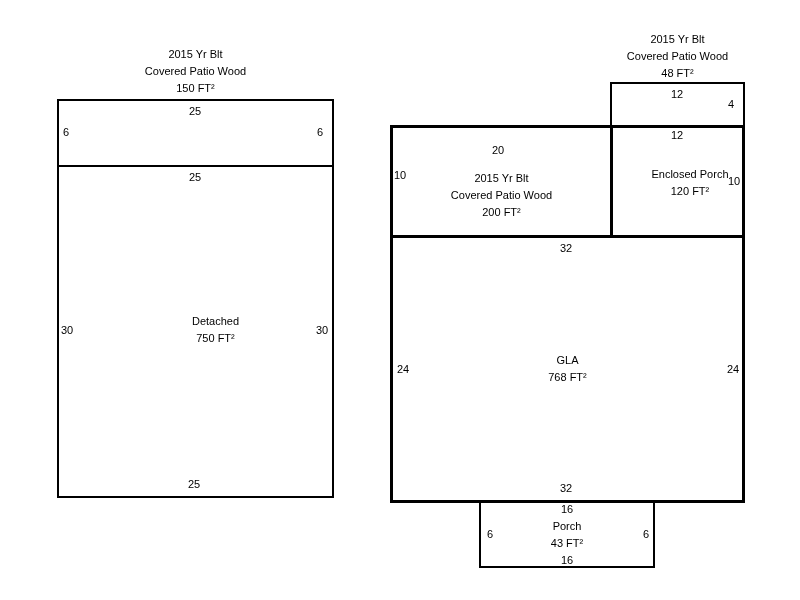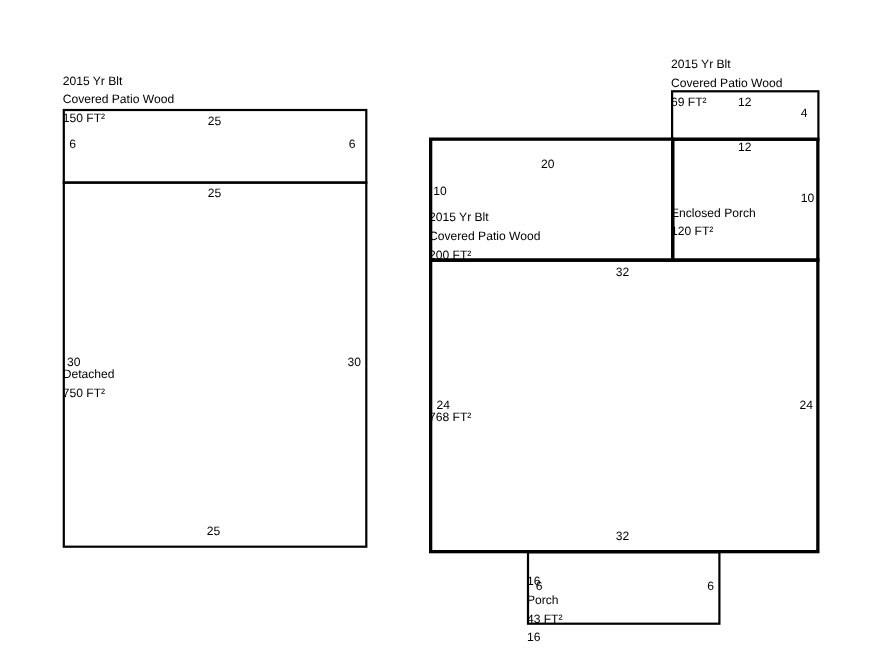--- a/index.html
+++ b/index.html
@@ -14,23 +14,23 @@
   }
   .rect{
     position:absolute;
     box-sizing:border-box;
     border:2px solid #000000;
     background:transparent;
   }
   .rect.thick{border-width:3px;}
   .txtblock{
     position:absolute;
+    text-align:center;
     line-height:17px;
     white-space:nowrap;
-    margin-top:20px;
   }
   .dim{
     position:absolute;
     transform:translate(-50%,-50%);
     white-space:nowrap;
     line-height:11px;
   }
 </style>
 </head>
 <body>
@@ -54,21 +54,21 @@
   <span class="dim" style="left:322px;top:330px;">30</span>
   <span class="dim" style="left:194px;top:484px;">25</span>
   <div class="txtblock" style="left:57px;top:313px;width:317px;">
     <div>Detached</div>
     <div>750 FT²</div>
   </div>
 
   <div class="txtblock" style="left:610px;top:31px;width:135px;">
     <div>2015 Yr Blt</div>
     <div>Covered Patio Wood</div>
-    <div>69 FT²</div>
+    <div>48 FT²</div>
   </div>
 
   <div class="rect" style="left:610px;top:82px;width:135px;height:46px;"></div>
   <span class="dim" style="left:677px;top:94px;">12</span>
   <span class="dim" style="left:731px;top:104px;">4</span>
 
   <div class="rect thick" style="left:390px;top:125px;width:223px;height:113px;"></div>
   <span class="dim" style="left:498px;top:150px;">20</span>
   <span class="dim" style="left:400px;top:175px;">10</span>
   <div class="txtblock" style="left:390px;top:170px;width:223px;">
@@ -84,20 +84,21 @@
     <div>Enclosed Porch</div>
     <div>120 FT²</div>
   </div>
 
   <div class="rect thick" style="left:390px;top:235px;width:355px;height:268px;"></div>
   <span class="dim" style="left:566px;top:248px;">32</span>
   <span class="dim" style="left:403px;top:369px;">24</span>
   <span class="dim" style="left:733px;top:369px;">24</span>
   <span class="dim" style="left:566px;top:488px;">32</span>
   <div class="txtblock" style="left:390px;top:352px;width:355px;">
+    <div>GLA</div>
     <div>768 FT²</div>
   </div>
 
   <div class="rect" style="left:479px;top:501px;width:176px;height:67px;"></div>
   <div class="txtblock" style="left:479px;top:501px;width:176px;">
     <div>16</div>
     <div>Porch</div>
     <div>43 FT²</div>
     <div>16</div>
   </div>

